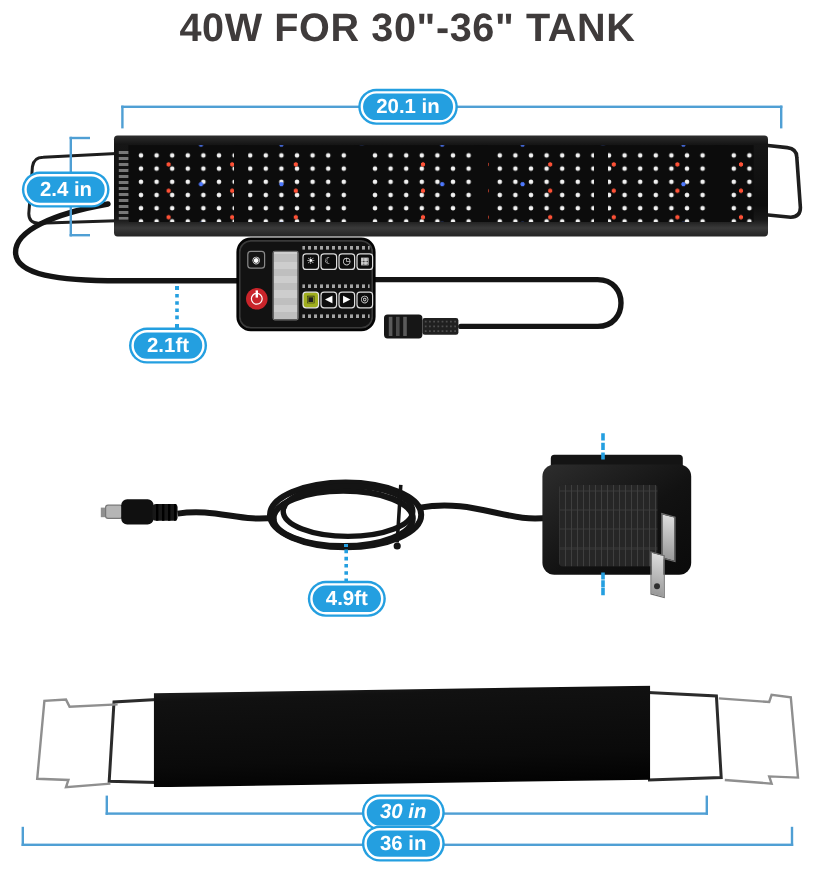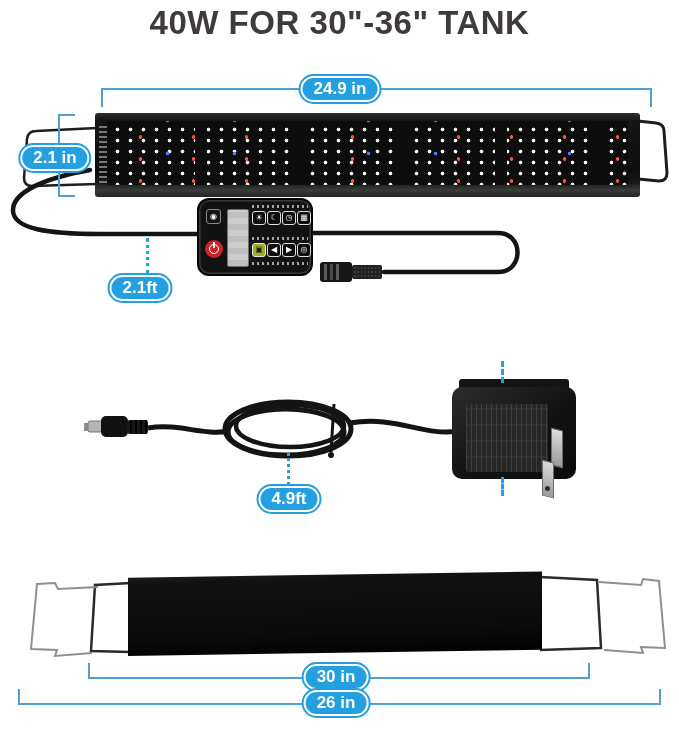--- a/index.html
+++ b/index.html
@@ -157,20 +157,20 @@
   <div class="dim b-down" style="left:101px;top:88px;width:547px;height:17px;"></div>
   <div class="dim b-right" style="left:58px;top:114px;width:15px;height:79px;"></div>
   <div class="dim b-up" style="left:88px;top:663px;width:498px;height:14px;"></div>
   <div class="dim b-up" style="left:18px;top:689px;width:639px;height:14px;"></div>
 
   <div class="leader-dotted" style="left:146px;top:238px;height:36px;"></div>
   <div class="leader-dashed" style="left:501px;top:361px;height:22px;"></div>
   <div class="leader-dashed" style="left:501px;top:477px;height:19px;"></div>
   <div class="leader-dotted" style="left:287px;top:453px;height:32px;"></div>
 
-  <div class="pill" style="left:340px;top:76px;">24.9 in</div>
-  <div class="pill" style="left:55px;top:145px;">2.1 in</div>
+  <div class="pill" style="left:340px;top:76px;">20.1 in</div>
+  <div class="pill" style="left:55px;top:145px;">2.4 in</div>
   <div class="pill" style="left:140px;top:275px;text-align:center;">2.1ft</div>
   <div class="pill" style="left:289px;top:486px;">4.9ft</div>
-  <div class="pill" style="left:336px;top:664px;">30 in</div>
-  <div class="pill" style="left:336px;top:690px;">26 in</div>
+  <div class="pill" style="left:336px;top:664px;font-style:italic;">30 in</div>
+  <div class="pill" style="left:336px;top:690px;">36 in</div>
 
 </div>
 
 </body></html>

